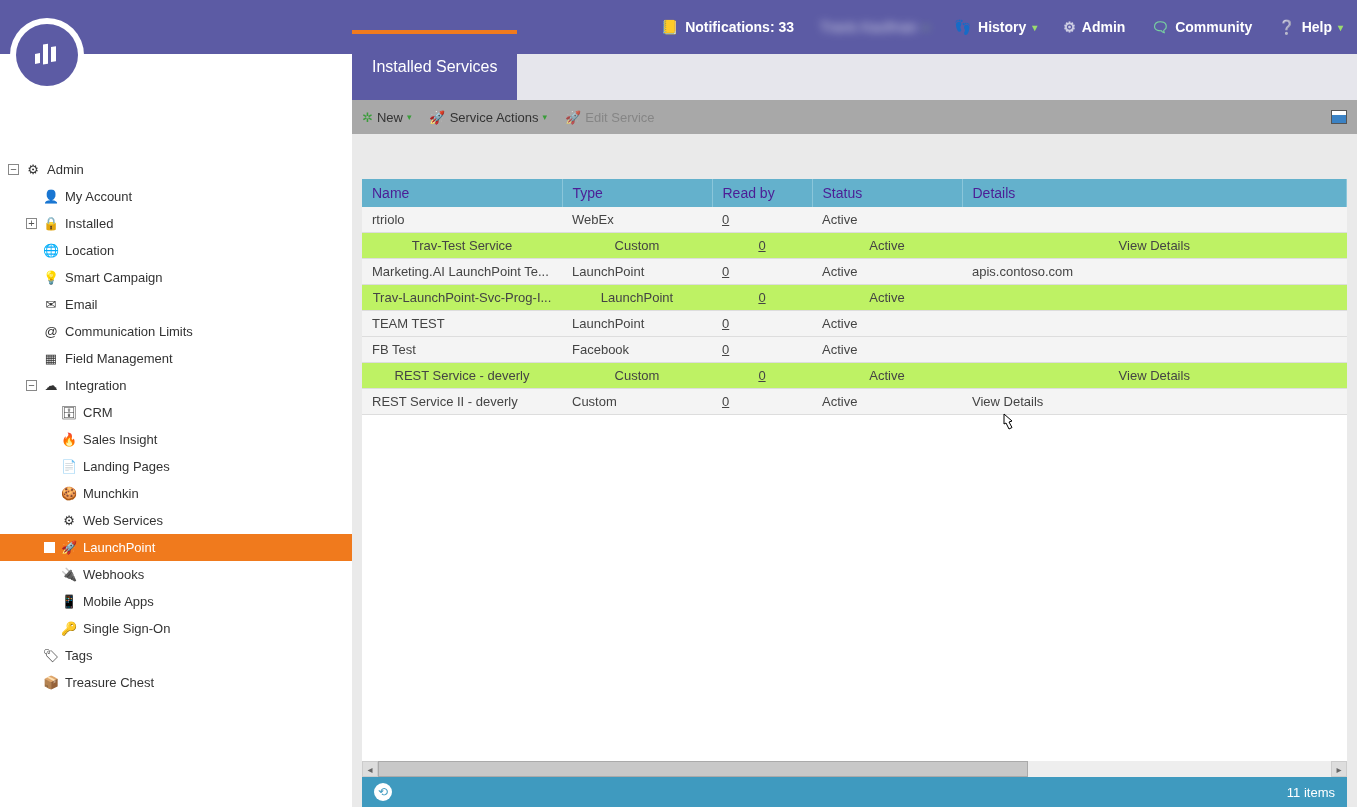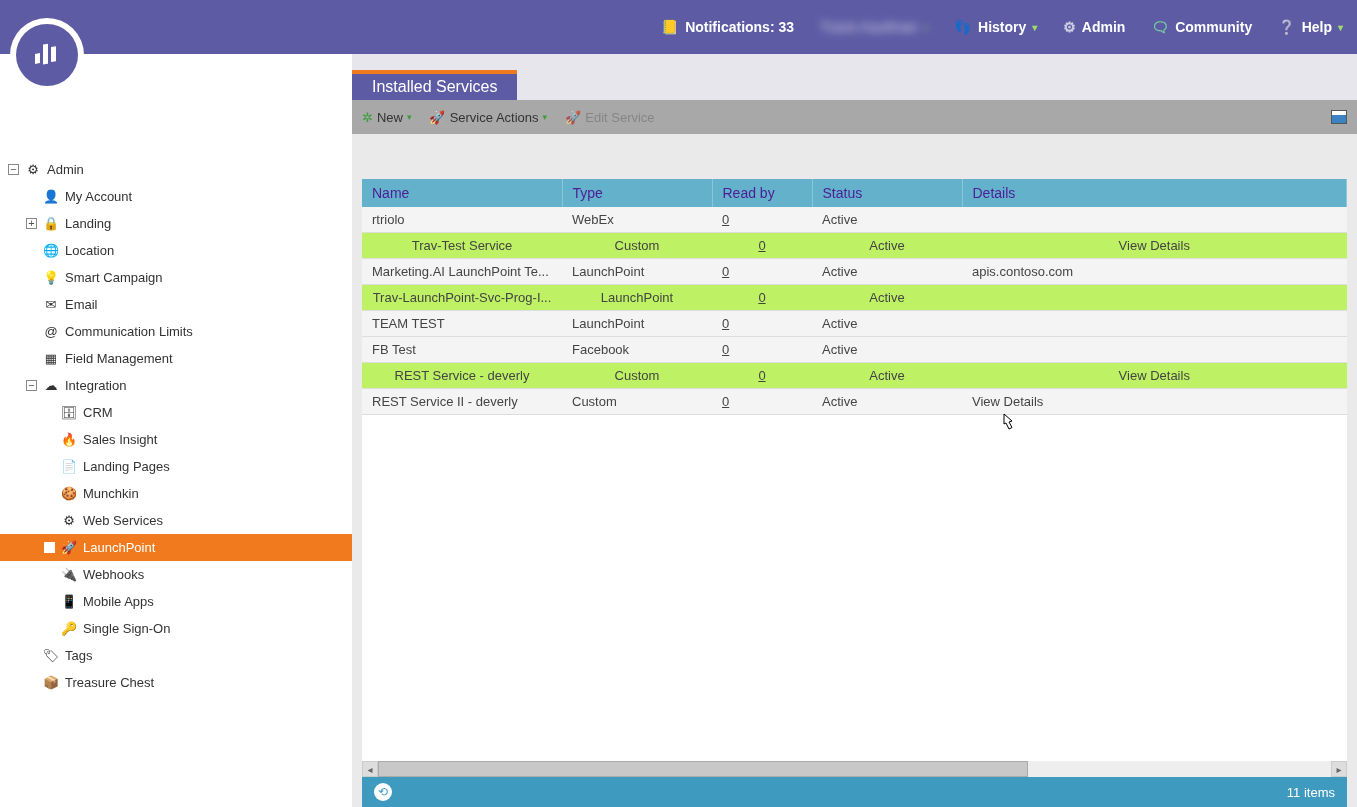--- a/index.html
+++ b/index.html
@@ -12,21 +12,21 @@
   .logo-inner { width: 62px; height: 62px; border-radius: 50%; background:#5c5ba4; display:flex; align-items:center; justify-content:center; }
   .topnav { flex: 1; display: flex; align-items: center; justify-content: flex-end; gap: 26px; font-size: 14px; font-weight: bold; }
   .topnav-item { display:flex; align-items:center; gap:6px; cursor:pointer; }
   .topnav-item.blur span { filter: blur(4px); opacity: 0.7; font-weight: normal;}
   .chev { color:#9bdc6e; font-size:10px; }
   
   
   .row2 { height: 46px; display:flex; }
   .breadcrumb { width: 352px; padding: 10px 10px 0 10px; color:#888; font-style: italic; font-size:17px; margin-top:44px; }
   .tabs-area { flex:1; background:#e6e6ec; display:flex; align-items:flex-end; }
-  .tab-active { background:#5c5ba4; color:#fff; padding: 4px 20px; font-size:16px; border-top: 4px solid #f07a1d; }
+  .tab-active { background:#5c5ba4; color:#fff; padding: 24px 20px; font-size:16px; border-top: 4px solid #f07a1d; }
   
   
   .body { display:flex; height: calc(807px - 54px - 46px); }
   .sidebar { width: 352px; background:#fff; border-right:0; padding-top: 50px; overflow:hidden; }
   .main { flex:1; display:flex; flex-direction:column; background:#eaeaea; }
   
   
   .toolbar { height: 34px; background:#a8a8a8; display:flex; align-items:center; padding: 0 10px; gap: 18px; }
   .tool-btn { display:flex; align-items:center; gap:4px; cursor:pointer; font-size:13px; color:#333;}
   .tool-btn.disabled { color:#777; opacity:0.7; cursor:default;}
@@ -138,21 +138,21 @@
           <span>Admin</span>
         </div>
       <div class="node indent-1">
           <span class="expander empty"></span>
           <span class="icon">👤</span>
           <span>My Account</span>
         </div>
       <div class="node indent-1">
           <span class="expander">+</span>
           <span class="icon">🔒</span>
-          <span>Landing</span>
+          <span>Installed</span>
         </div>
       <div class="node indent-1">
           <span class="expander empty"></span>
           <span class="icon">🌐</span>
           <span>Location</span>
         </div>
       <div class="node indent-1">
           <span class="expander empty"></span>
           <span class="icon">💡</span>
           <span>Smart Campaign</span>

